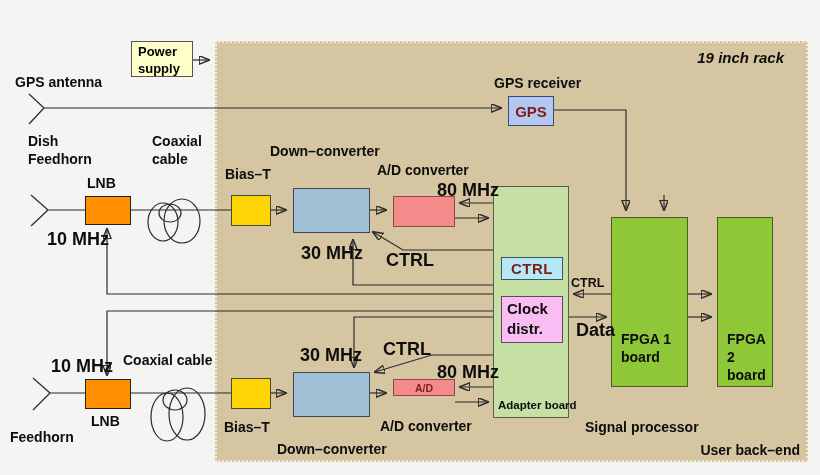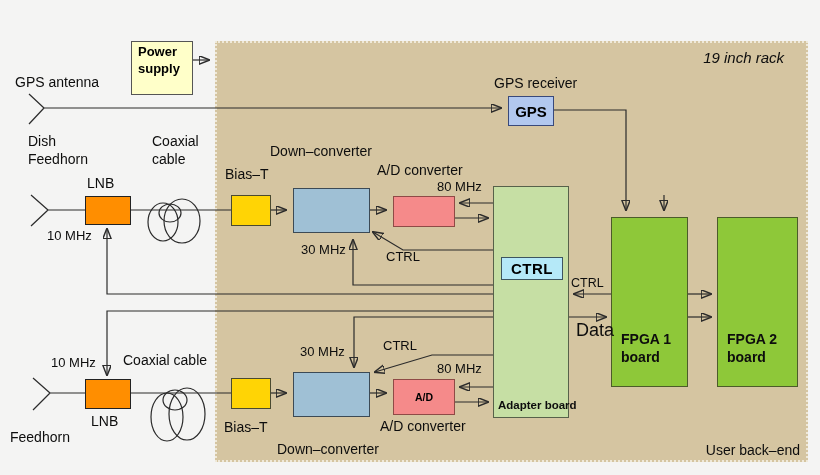--- a/index.html
+++ b/index.html
@@ -6,52 +6,52 @@
     --bg:#f4f4f3; --rack:#d5c5a1; --rackDot:#efe9d9; --power:#ffffc9;
     --gpsBox:#b2c8ef; --mhz100:#f7c2c8; --fpga:#8ec839; --adapter:#c6dfa4;
     --ctrlBox:#b5e9f8; --clockBox:#f9bdf3; --lnb:#ff8e00; --bias:#ffd405;
     --downconv:#9fc0d5; --ad:#f58a8a; --line:#2b2b2b;
   }
   html,body{margin:0;padding:0;background:var(--bg);}
   #stage{position:relative;width:820px;height:475px;background:var(--bg);overflow:hidden;
          font-family:"Liberation Sans",sans-serif;}
   .abs{position:absolute;}
   .box{position:absolute;box-sizing:border-box;border:1.5px solid #444;}
-  .ctr{display:flex;align-items:center;justify-content:center;font-weight:bold;color:#000000;}
-  .lbl{position:absolute;font-weight:normal;color:#0d0d0d;font-size:14px;line-height:1.25;white-space:nowrap;}
-  .sm{font-size:13px;}
+  .ctr{display:flex;align-items:center;justify-content:center;font-weight:bold;color:#7f1d1d;}
+  .lbl{position:absolute;font-weight:bold;color:#0d0d0d;font-size:14px;line-height:1.25;white-space:nowrap;}
+  .sm{font-size:18px;}
   .pre{white-space:pre-line;}
   .right{text-align:right;}
   #rack{left:215px;top:41px;width:593px;height:421px;background:var(--rack);
         border:2px dotted var(--rackDot);box-sizing:border-box;}
   #rack-title{left:618px;top:49px;width:166px;font-size:15px;font-style:italic;}
-  #power-box{left:131px;top:41px;width:62px;height:54px;background:var(--power);border-color:#555;
+  #power-box{left:131px;top:41px;width:62px;height:36px;background:var(--power);border-color:#555;
              font-size:13px;font-weight:bold;padding:2px 0 0 6px;line-height:1.3;}
   #gps-box{left:508px;top:96px;width:46px;height:30px;background:var(--gpsBox);border-color:#39497a;font-size:15px;}
   #mhz100-box{left:633px;top:162px;width:62px;height:33px;background:var(--mhz100);border-color:#96504b;font-size:14px;}
   .lnb{background:var(--lnb);border-color:#222;}
   .bias{background:var(--bias);border-color:#4a4a30;}
   .dconv{background:var(--downconv);border-color:#3c4a55;}
   .adbox{background:var(--ad);border-color:#8f4a46;}
   #lnb-top{left:85px;top:196px;width:46px;height:29px;}
   #lnb-bot{left:85px;top:379px;width:46px;height:30px;}
   #bias-top{left:231px;top:195px;width:40px;height:31px;}
   #bias-bot{left:231px;top:378px;width:40px;height:31px;}
   #dc-top{left:293px;top:188px;width:77px;height:45px;}
   #dc-bot{left:293px;top:372px;width:77px;height:45px;}
   #ad-top{left:393px;top:196px;width:62px;height:31px;}
-  #ad-bot{left:393px;top:379px;width:62px;height:36px;font-size:10.5px;}
+  #ad-bot{left:393px;top:379px;width:62px;height:17px;font-size:10.5px;}
   #adapter{left:493px;top:186px;width:76px;height:232px;background:var(--adapter);border-color:#57614a;}
   #ctrl-box{left:7px;top:70px;width:62px;height:23px;background:var(--ctrlBox);border-color:#3d5560;font-size:15px;letter-spacing:.5px;}
   #clock-box{left:7px;top:109px;width:62px;height:47px;background:var(--clockBox);border-color:#5a4a5a;
              font-size:15px;font-weight:bold;color:#0d0d0d;padding:2px 0 0 5px;line-height:1.35;box-sizing:border-box;position:absolute;border:1.5px solid #5a4a5a;}
   #adapter-lbl{left:4px;bottom:6px;position:absolute;font-weight:bold;font-size:11.5px;white-space:nowrap;color:#0d0d0d;}
   .fpga{background:var(--fpga);border-color:#4c5b2a;}
   #fpga1{left:611px;top:217px;width:77px;height:170px;}
-  #fpga2{left:717px;top:217px;width:81px;height:170px;}
+  #fpga2{left:717px;top:217px;width:56px;height:170px;}
   .fpga-txt{position:absolute;left:9px;top:112px;font-weight:bold;font-size:14px;line-height:1.3;color:#0d0d0d;white-space:pre-line;}
   svg{position:absolute;left:0;top:0;pointer-events:none;}
   svg path, svg ellipse{stroke:var(--line);stroke-width:1.2;fill:none;}
 </style>
 </head>
 <body>
 
 <div id="stage">
 
   <div id="rack" class="abs"></div>
@@ -119,20 +119,22 @@
   <div id="lnb-bot" class="box lnb"></div>
   <div id="bias-top" class="box bias"></div>
   <div id="bias-bot" class="box bias"></div>
   <div id="dc-top" class="box dconv"></div>
   <div id="dc-bot" class="box dconv"></div>
   <div id="ad-top" class="box adbox"></div>
   <div id="ad-bot" class="box adbox ctr">A/D</div>
 
   <div id="adapter" class="box">
     <div id="ctrl-box" class="box ctr">CTRL</div>
+    <div id="clock-box" class="pre">Clock
+distr.</div>
     <div id="adapter-lbl">Adapter board</div>
   </div>
 
   <div id="fpga1" class="box fpga">
     <span class="fpga-txt">FPGA 1
 board</span>
   </div>
   <div id="fpga2" class="box fpga">
     <span class="fpga-txt">FPGA 2
 board</span>
@@ -160,15 +162,16 @@
   <div class="lbl sm" style="left:383px;top:338px;">CTRL</div>
   <div class="lbl sm" style="left:437px;top:361px;">80 MHz</div>
   <div class="lbl" style="left:91px;top:413px;">LNB</div>
   <div class="lbl" style="left:10px;top:429px;">Feedhorn</div>
   <div class="lbl" style="left:224px;top:419px;">Bias–T</div>
   <div class="lbl" style="left:277px;top:441px;">Down–converter</div>
   <div class="lbl" style="left:380px;top:418px;">A/D converter</div>
 
   <div class="lbl" style="left:571px;top:276px;font-size:12.5px;">CTRL</div>
   <div class="lbl" style="left:576px;top:319px;font-size:18px;">Data</div>
+  <div class="lbl" style="left:585px;top:419px;">Signal processor</div>
   <div class="lbl right" style="left:636px;top:442px;width:164px;">User back–end</div>
 
 </div>
 
 </body></html>

